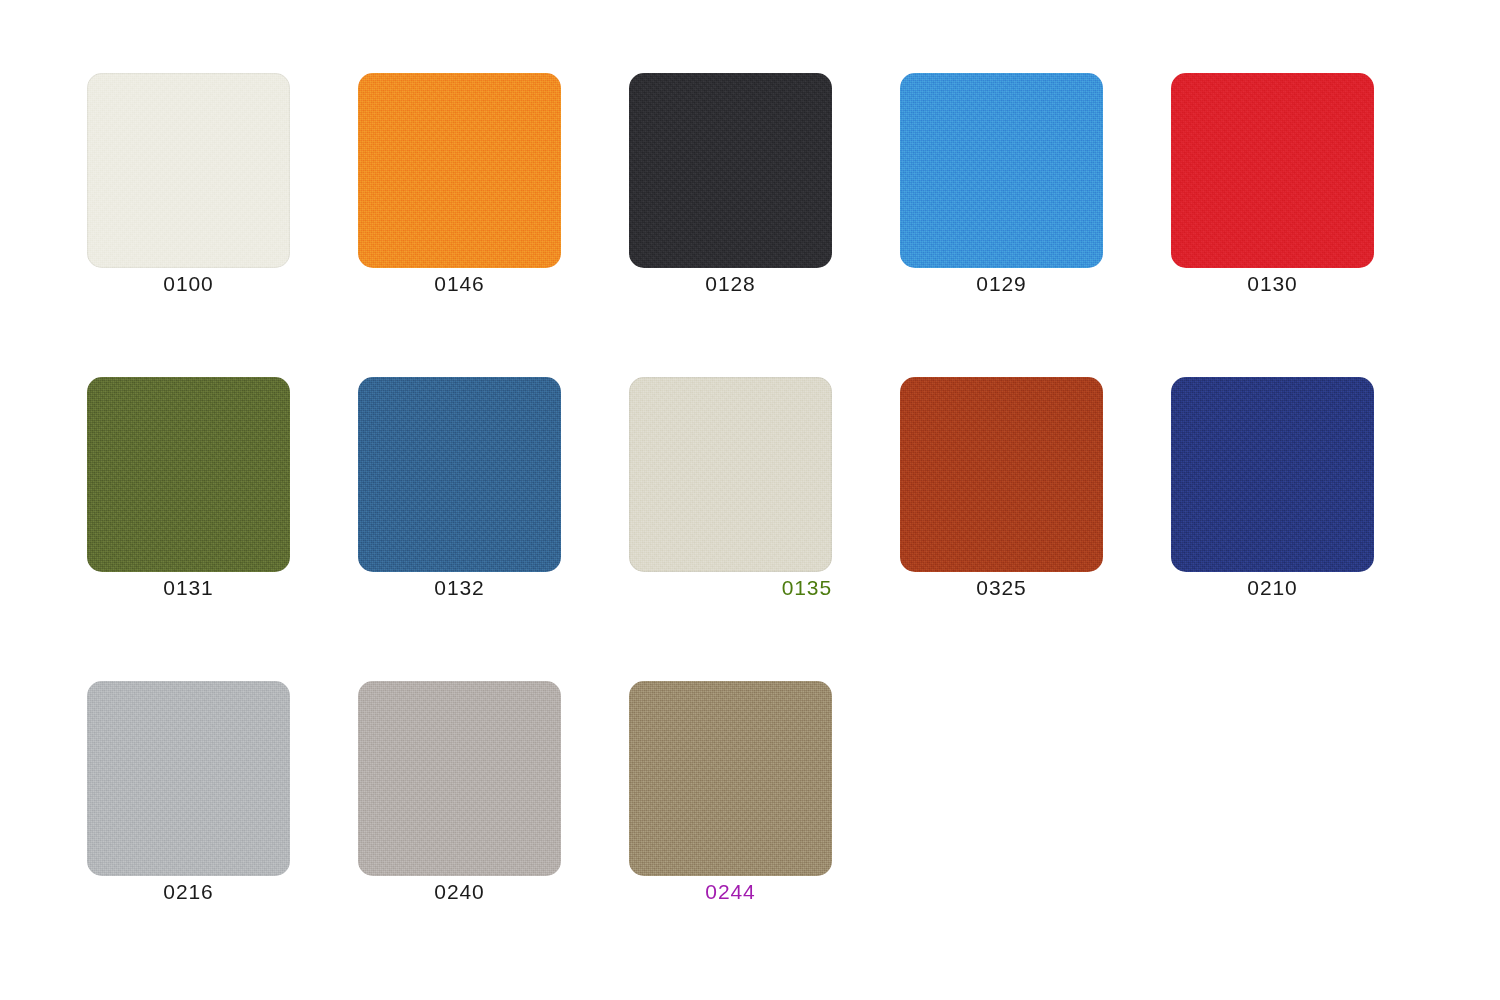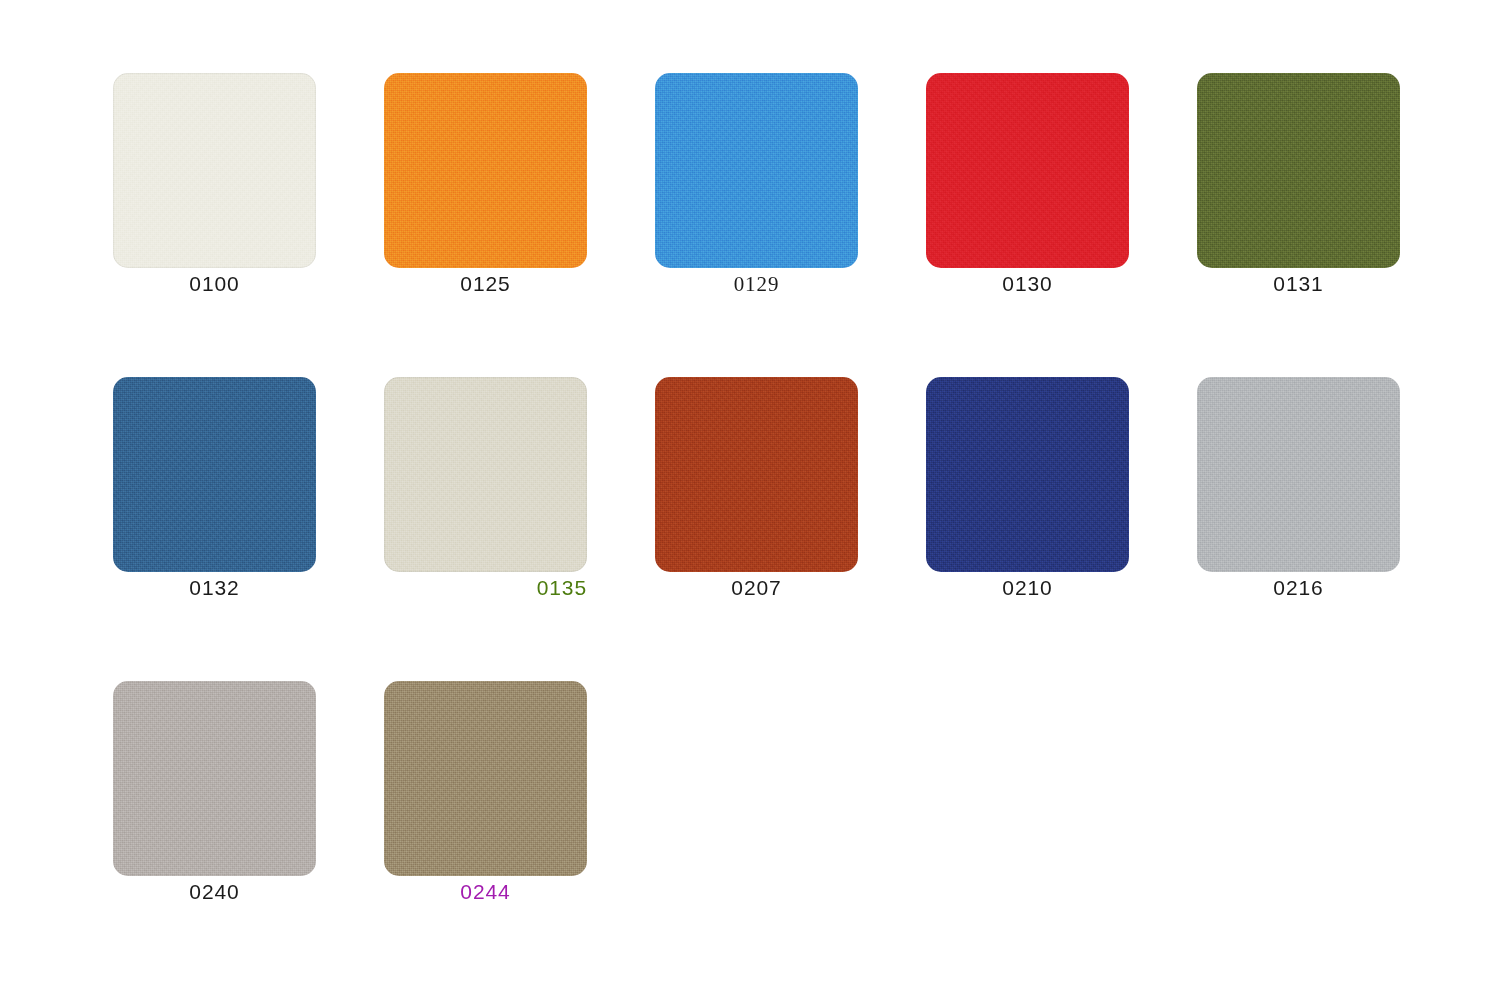--- a/index.html
+++ b/index.html
@@ -18,21 +18,21 @@
 
   #swatch-board {
     position: relative;
     width: 1500px;
     height: 1000px;
     background: #ffffff;
   }
 
   .swatch-grid {
     position: absolute;
-    left: 113px;
+    left: 87px;
     top: 73px;
     width: 1288px;
     display: grid;
     grid-template-columns: repeat(5, 203px);
     grid-template-rows: repeat(3, 195px);
     column-gap: 68px;
     row-gap: 109px;
   }
 
   .swatch-cell {
@@ -115,45 +115,49 @@
 <body style="background: rgb(255, 255, 255);">
 
 <div id="swatch-board" style="background: rgb(255, 255, 255);">
   <div class="swatch-grid">
       <div class="swatch-cell">
         <div class="swatch-chip is-pale" style="background-color: rgb(237, 236, 226);"></div>
         <div class="swatch-label" style="color: rgb(27, 27, 27);">0100</div>
       </div>
       <div class="swatch-cell">
         <div class="swatch-chip" style="background-color: rgb(240, 138, 34);"></div>
-        <div class="swatch-label" style="color: rgb(27, 27, 27);">0125</div>
+        <div class="swatch-label" style="color: rgb(27, 27, 27);">0146</div>
+      </div>
+      <div class="swatch-cell">
+        <div class="swatch-chip" style="background-color: rgb(44, 44, 48);"></div>
+        <div class="swatch-label" style="color: rgb(27, 27, 27);">0128</div>
       </div>
       <div class="swatch-cell">
         <div class="swatch-chip" style="background-color: rgb(59, 146, 216);"></div>
-        <div class="swatch-label" style="color: rgb(27, 27, 27); font-family: Liberation Serif, serif;">0129</div>
+        <div class="swatch-label" style="color: rgb(27, 27, 27);">0129</div>
       </div>
       <div class="swatch-cell">
         <div class="swatch-chip" style="background-color: rgb(220, 32, 41);"></div>
         <div class="swatch-label" style="color: rgb(27, 27, 27);">0130</div>
       </div>
       <div class="swatch-cell">
         <div class="swatch-chip" style="background-color: rgb(92, 106, 48);"></div>
         <div class="swatch-label" style="color: rgb(27, 27, 27);">0131</div>
       </div>
       <div class="swatch-cell">
         <div class="swatch-chip" style="background-color: rgb(51, 98, 143);"></div>
         <div class="swatch-label" style="color: rgb(27, 27, 27);">0132</div>
       </div>
       <div class="swatch-cell">
         <div class="swatch-chip is-pale" style="background-color: rgb(220, 217, 202);"></div>
         <div class="swatch-label" style="color: #4d7c0f; text-align: right;">0135</div>
       </div>
       <div class="swatch-cell">
         <div class="swatch-chip" style="background-color: rgb(166, 60, 28);"></div>
-        <div class="swatch-label" style="color: rgb(27, 27, 27);">0207</div>
+        <div class="swatch-label" style="color: rgb(27, 27, 27);">0325</div>
       </div>
       <div class="swatch-cell">
         <div class="swatch-chip" style="background-color: rgb(39, 54, 125);"></div>
         <div class="swatch-label" style="color: rgb(27, 27, 27);">0210</div>
       </div>
       <div class="swatch-cell">
         <div class="swatch-chip" style="background-color: rgb(179, 182, 185);"></div>
         <div class="swatch-label" style="color: rgb(27, 27, 27);">0216</div>
       </div>
       <div class="swatch-cell">

